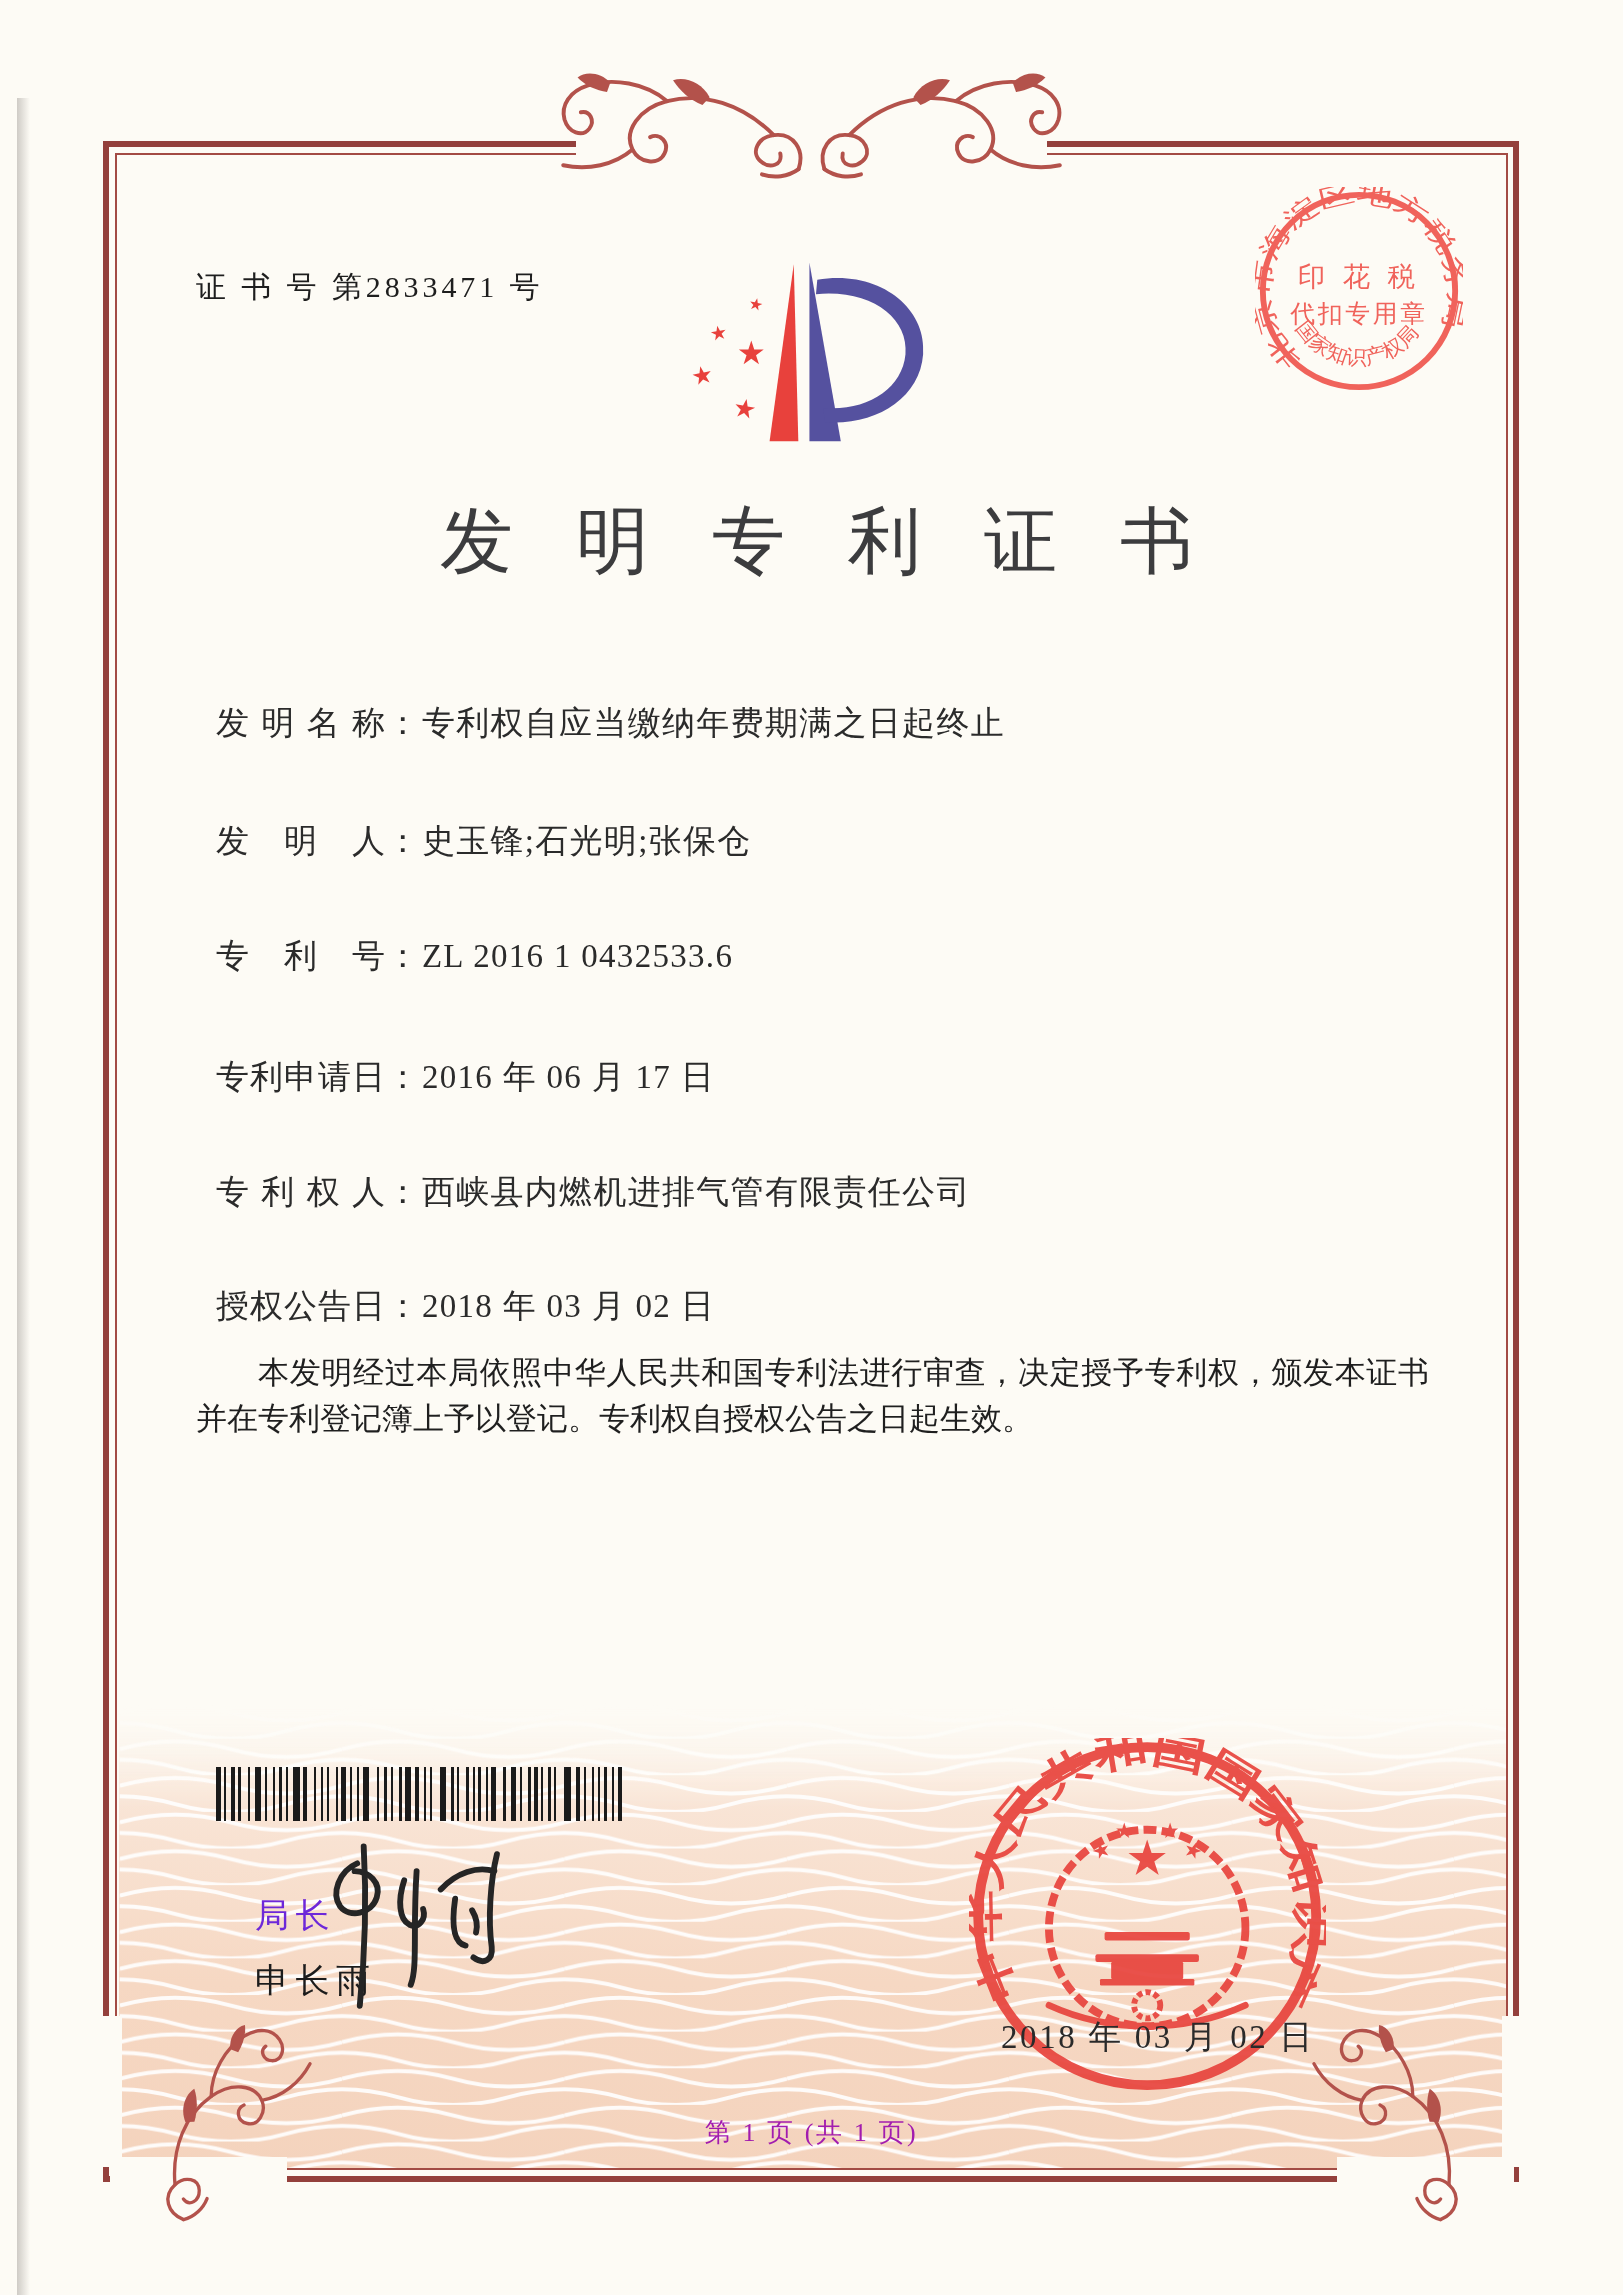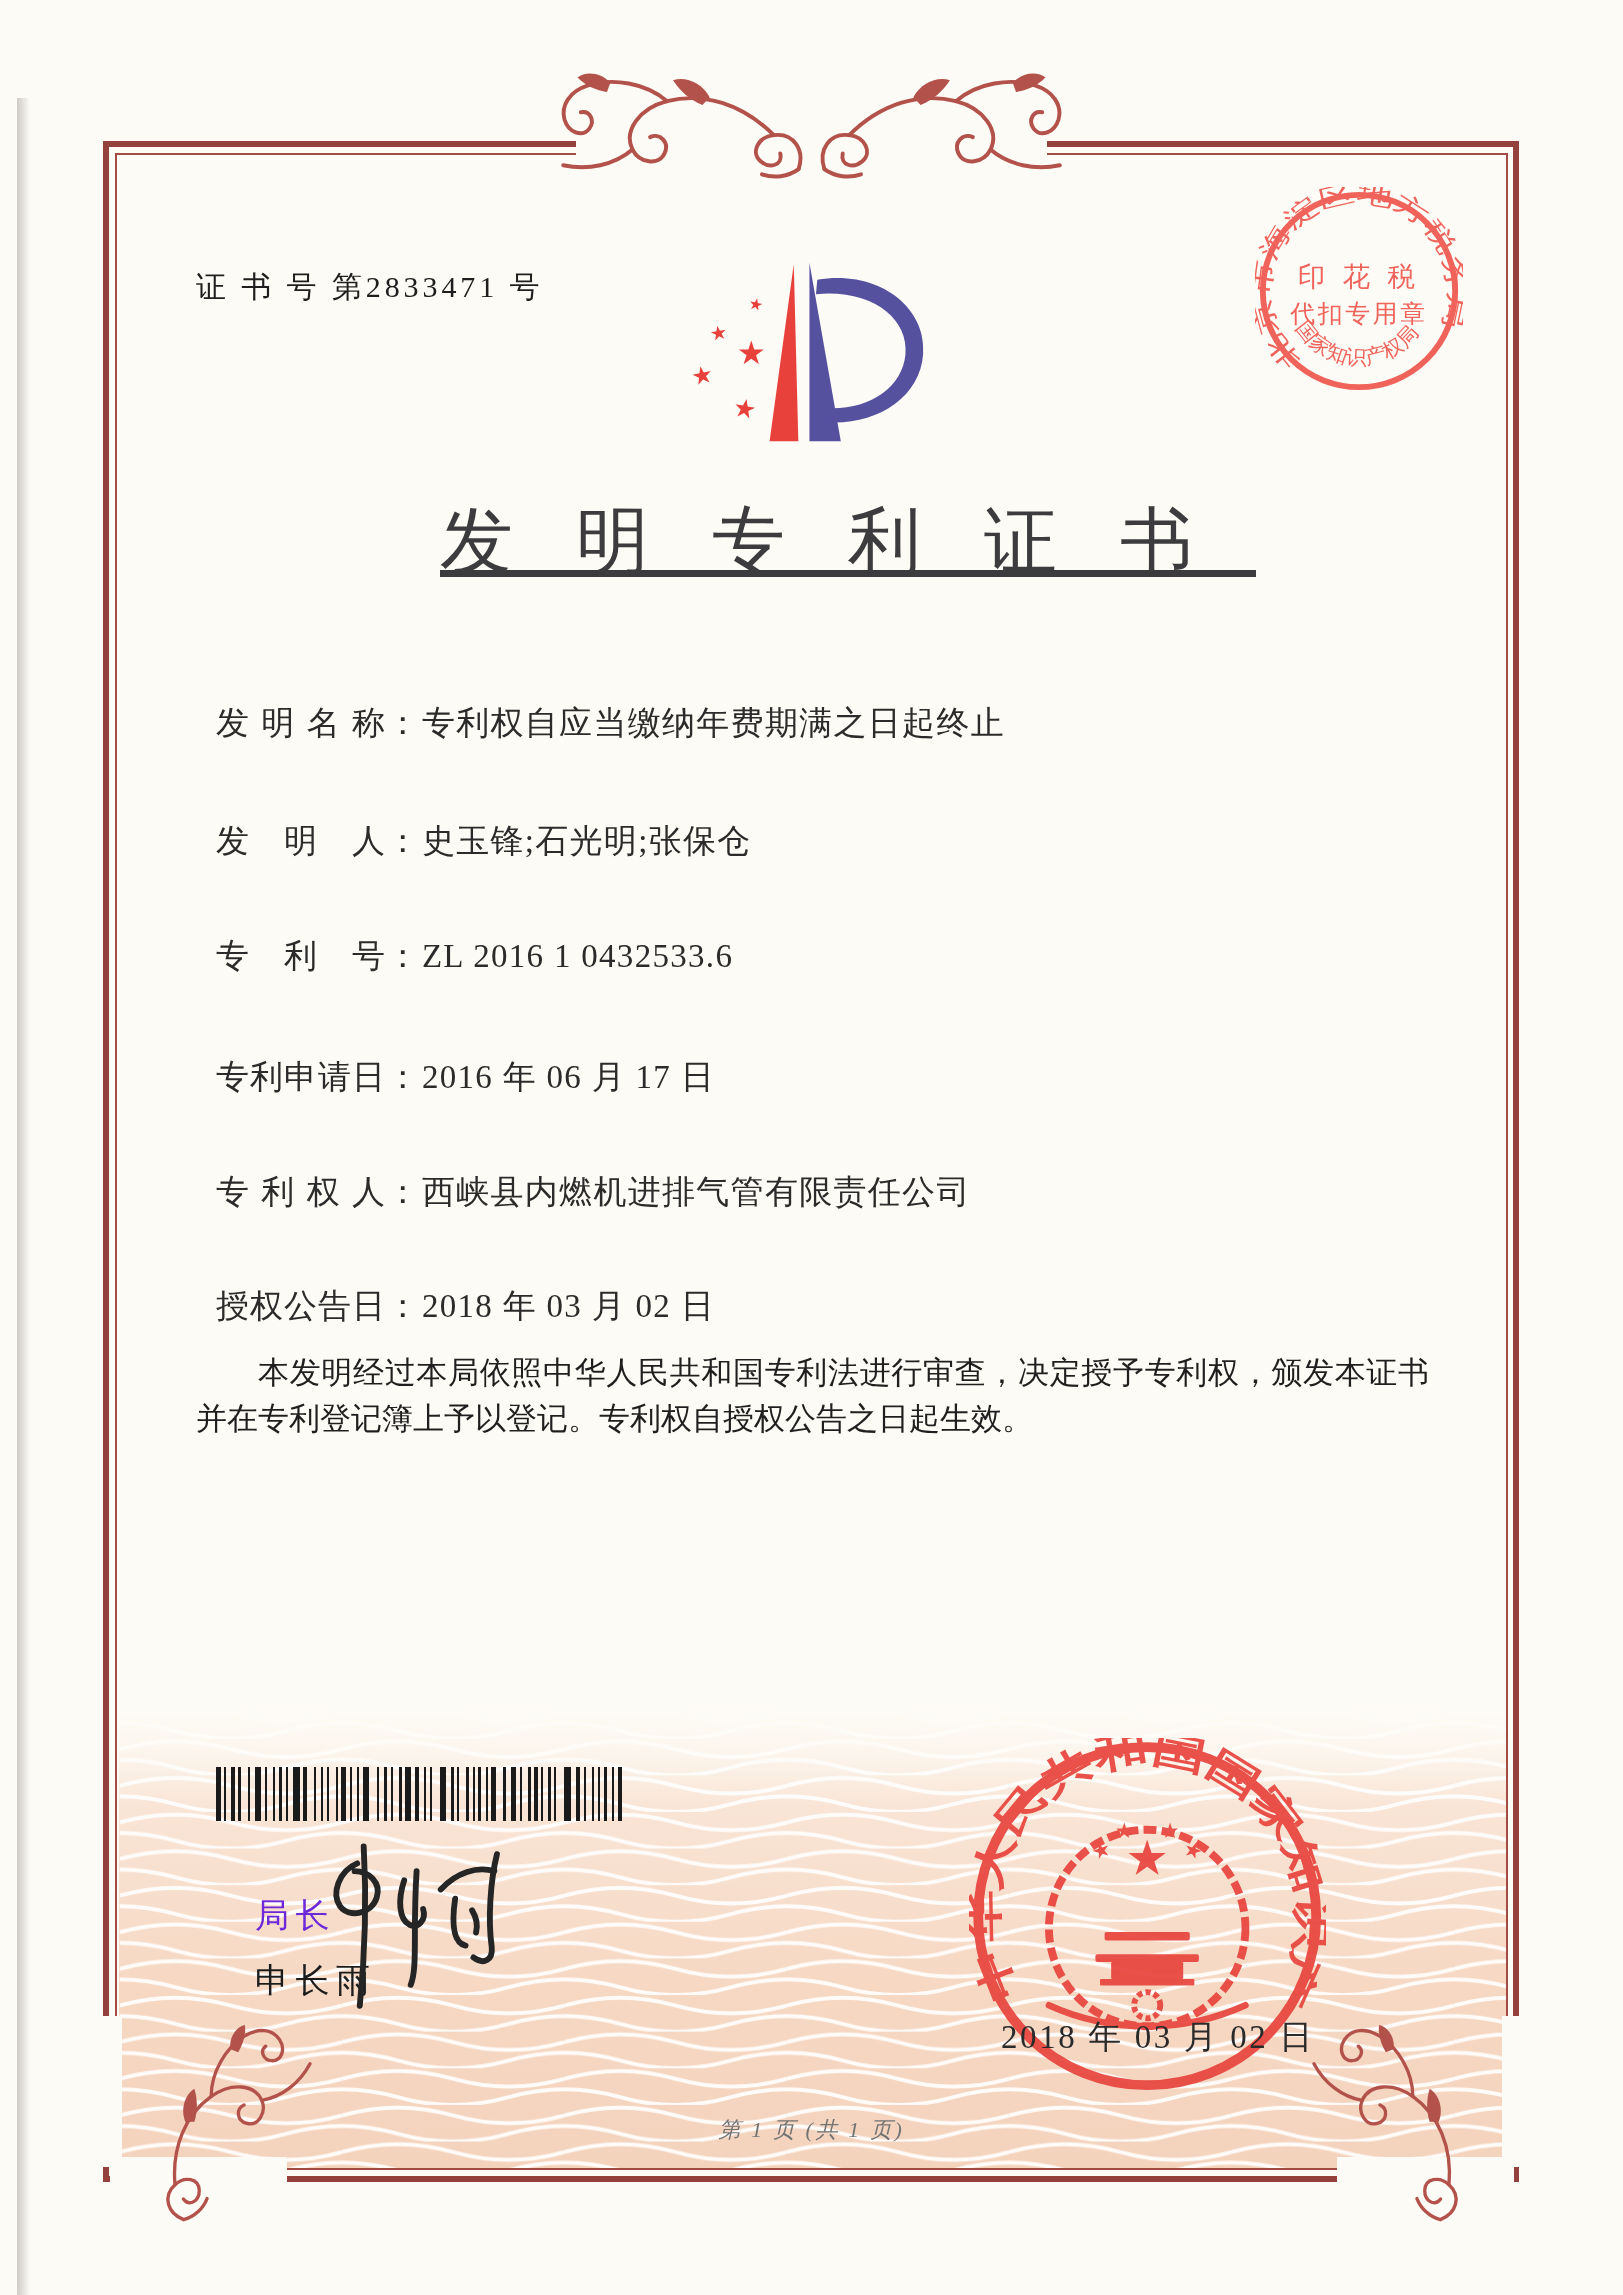--- a/index.html
+++ b/index.html
@@ -33,40 +33,40 @@
   .orn{position:absolute; z-index:4; overflow:visible;}
   .orn use{stroke:var(--ornament);}
   .orn-top-right{left:812px; top:69px; width:255px; height:131px;}
   .orn-top-left{left:556px; top:69px; width:255px; height:131px; transform:scaleX(-1);}
   .orn-bl{left:97px; top:1981px; width:223px; height:223px;}
   .orn-br{left:1304px; top:1981px; width:223px; height:223px; transform:scaleX(-1);}
   
   .abs{position:absolute; z-index:10;}
   .cert-no{left:196px; top:267px; font-size:30px; letter-spacing:3.9px; color:#1e1e1e;}
   .title{left:10px; right:0; top:493px; text-align:center; font-size:73px; color:var(--title_color);
-    letter-spacing:63px; text-indent:63px; white-space:nowrap;text-decoration:underline;}
+    letter-spacing:63px; text-indent:63px; white-space:nowrap;}
   .field-row{left:216px; font-size:33px; display:flex; align-items:baseline; white-space:nowrap;}
   .field-label{display:inline-flex; justify-content:space-between; width:169px;}
   .field-colon{margin:0 2.6px 0 1.3px;}
   .field-value{letter-spacing:1.3px;}
   .row-0{top:701px;} .row-1{top:819px;} .row-2{top:934px;}
   .row-3{top:1055px;} .row-4{top:1170px;} .row-5{top:1284px;}
   .body-text{left:196px; top:1350px; width:1233px; font-size:31px; line-height:46px;
     text-align:justify; color:#1f1f1f;}
   .body-text p{margin:0; text-indent:2em;}
   .barcode{left:216px; top:1767px; width:406px; height:54px; display:flex; align-items:stretch;
     overflow:hidden; z-index:10;}
   .barcode .bar{flex:0 0 auto; background:var(--barcode); height:100%;}
   .signer-title{left:255px; top:1893px; font-size:34px; letter-spacing:6.5px; color:#6d28d9;}
   .signer-name{left:255px; top:1958px; font-size:34px; letter-spacing:6.5px; color:#1c1c1c;}
   .signature{left:301px; top:1833px; width:209px; height:190px; z-index:25;}
   .signature path{stroke:#252525; stroke-width:9; fill:none; stroke-linecap:round;}
   .seal{left:969px; top:1738px; width:357px; height:357px; z-index:20; opacity:.93;}
   .issue-date{left:1001px; top:2015px; font-size:33px; letter-spacing:2.6px; color:#2a2a2a; z-index:30;}
-  .footer{left:0; right:0; top:2115px; text-align:center; font-size:22px; letter-spacing:2.6px; color:#737373; z-index:10;font-style:italic;}
+  .footer{left:0; right:0; top:2115px; text-align:center; font-size:26px; letter-spacing:2.6px; color:#a21caf; z-index:10;}
   .tax-stamp{left:1255px; top:187px; width:208px; height:208px; z-index:12; opacity:.92;}
   .logo{left:677px; top:255px; width:259px; height:196px; z-index:10;}
   svg text{font-family:"Liberation Serif", serif;}
 </style>
 </head>
 <body>
 
 <svg width="0" height="0" style="position:absolute" aria-hidden="true">
   <defs>
     <path id="star" d="M0,-1 L0.2245,-0.309 0.9511,-0.309 0.3633,0.118 0.5878,0.809 0,0.382 -0.5878,0.809 -0.3633,0.118 -0.9511,-0.309 -0.2245,-0.309 Z"></path>

